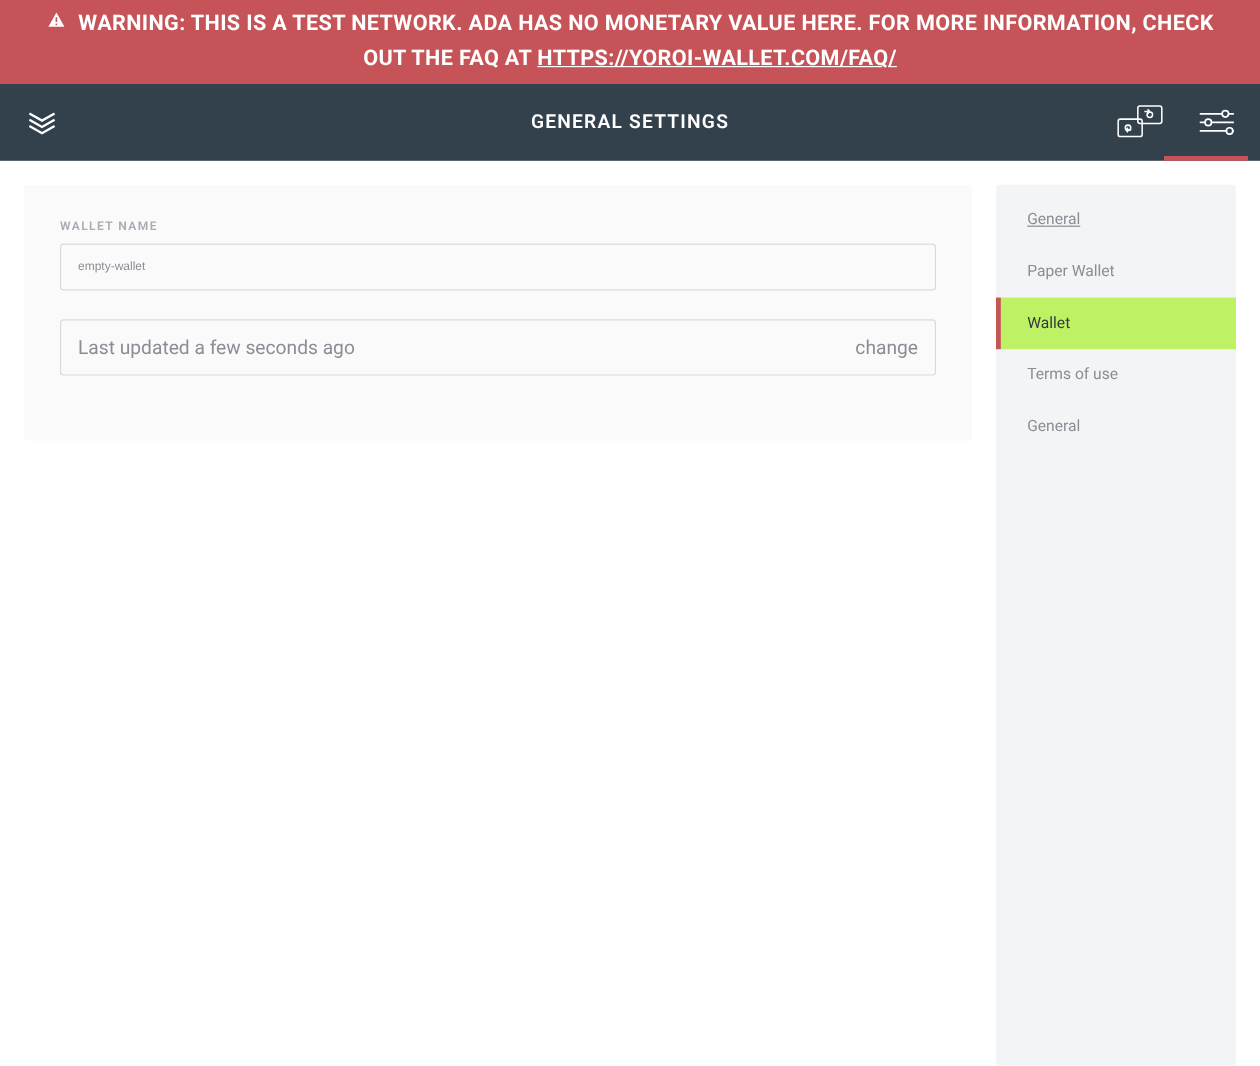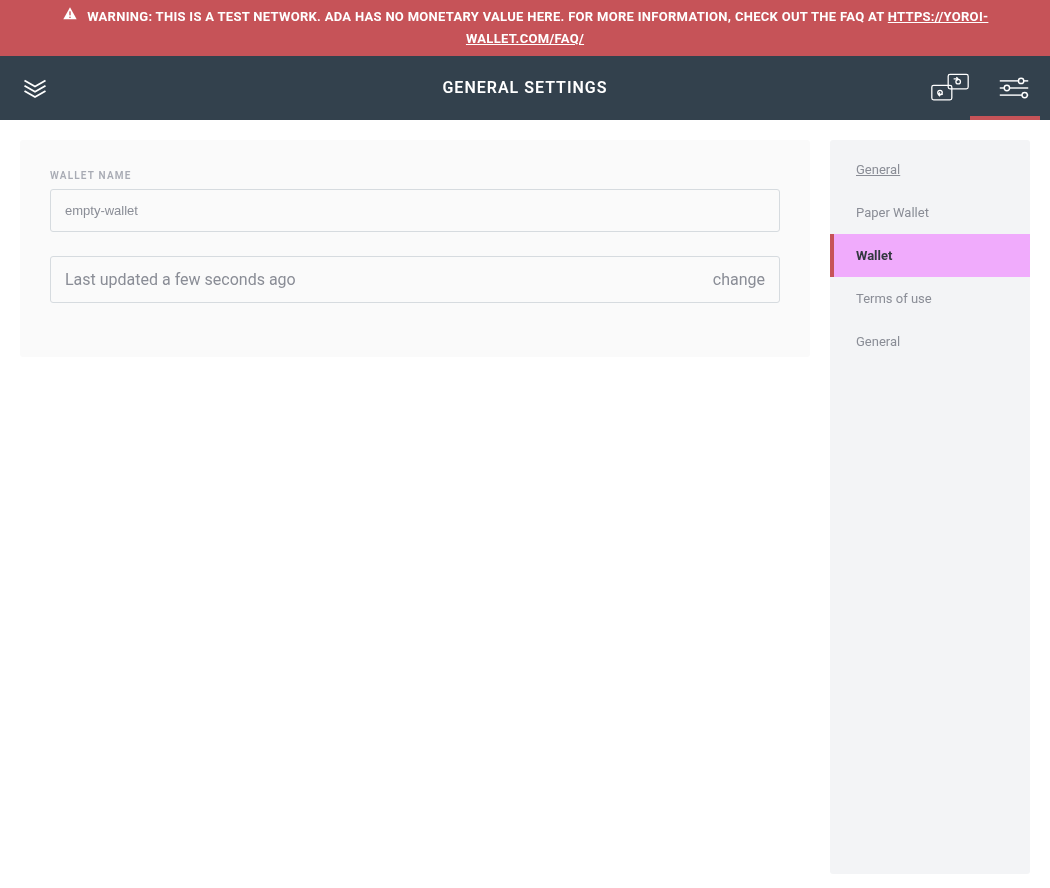--- a/index.html
+++ b/index.html
@@ -12,21 +12,21 @@
       background: #ffffff;
       width: 1050px;
       height: 888px;
       overflow: hidden;
     }
     .warning-banner {
       background: #c65358;
       color: #ffffff;
       padding: 6px 20px;
       text-align: center;
-      font-size: 13px;
+      font-size: 18px;
       font-weight: 700;
       line-height: 1.6;
       letter-spacing: 0.3px;
     }
     .warning-banner .warn-icon {
       display: inline-block;
       vertical-align: middle;
       margin-right: 6px;
     }
     .warning-banner a {
@@ -103,21 +103,21 @@
       letter-spacing: 1.2px;
       text-transform: uppercase;
       margin-bottom: 8px;
       display: block;
     }
     .text-input {
       width: 100%;
       border: 1px solid #d6dbdf;
       border-radius: 3px;
       padding: 13px 14px;
-      font-size: 13px;
+      font-size: 10px;
       color: #8a8d96;
       background: #fafafa;
       outline: none;
     }
     .password-row {
       width: 100%;
       border: 1px solid #d6dbdf;
       border-radius: 3px;
       padding: 13px 14px;
       font-size: 16px;
@@ -142,24 +142,24 @@
       height: 100%;
     }
     .sidebar-item {
       padding: 14px 22px;
       font-size: 13px;
       color: #8a8d96;
       cursor: pointer;
       border-left: 4px solid transparent;
     }
     .sidebar-item.active {
-      background: #f0abfc;
+      background: #bef264;
       color: #333840;
       border-left: 4px solid #c65358;
-      font-weight: 700;
+      font-weight: 400;
     }
     .sidebar-item:first-child {
       margin-top: 8px;
       text-decoration: underline;
     }
   </style>
 </head>
 <body>
 
 <div class="warning-banner">

